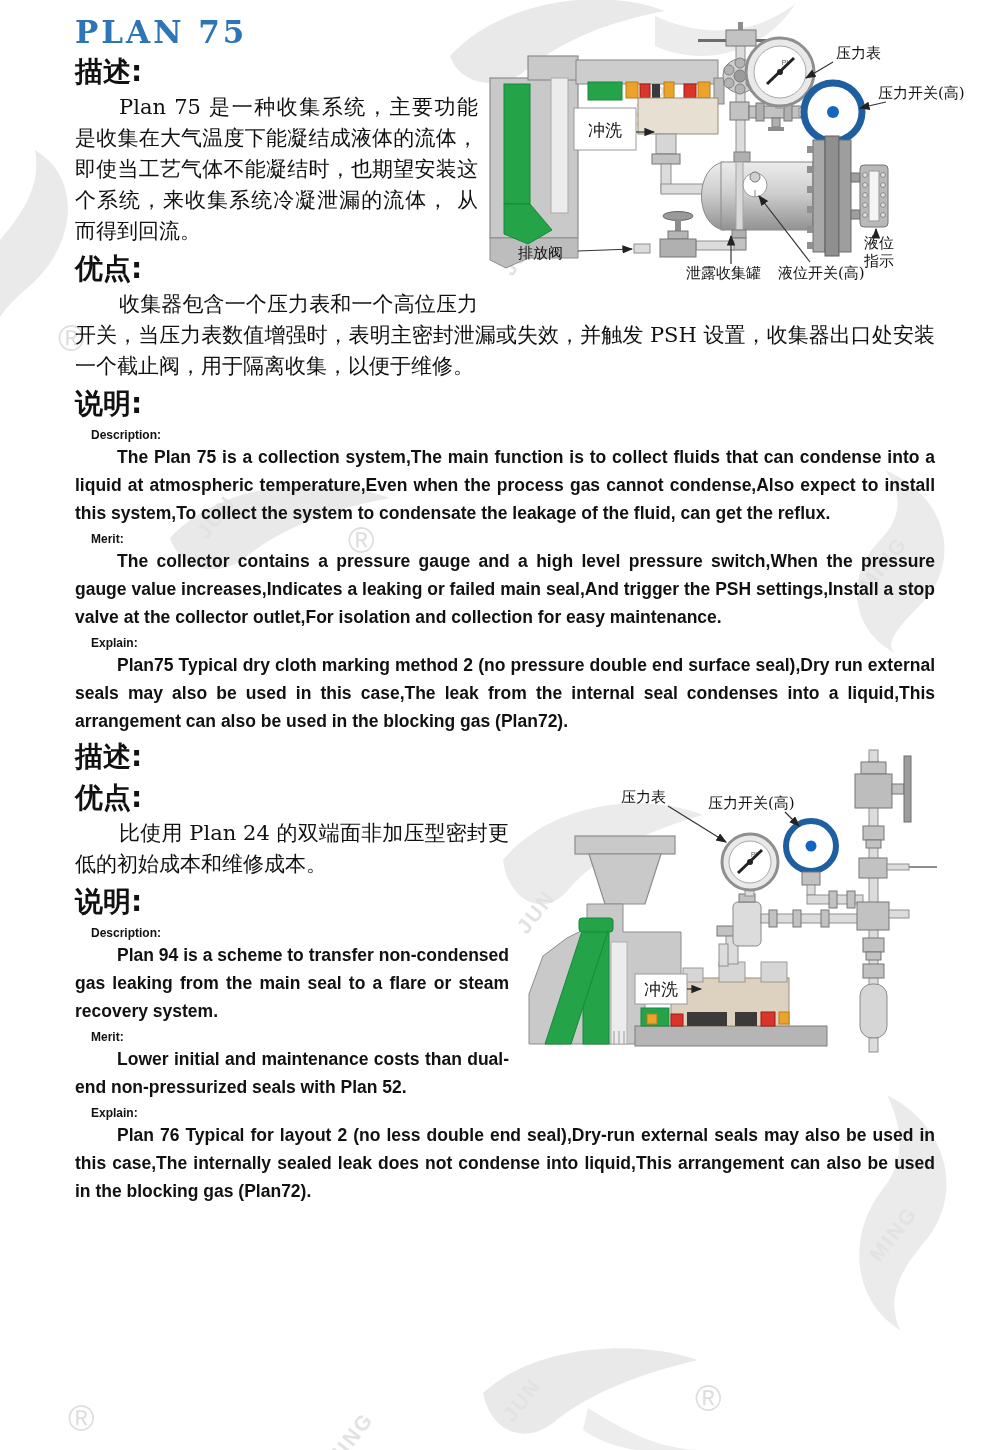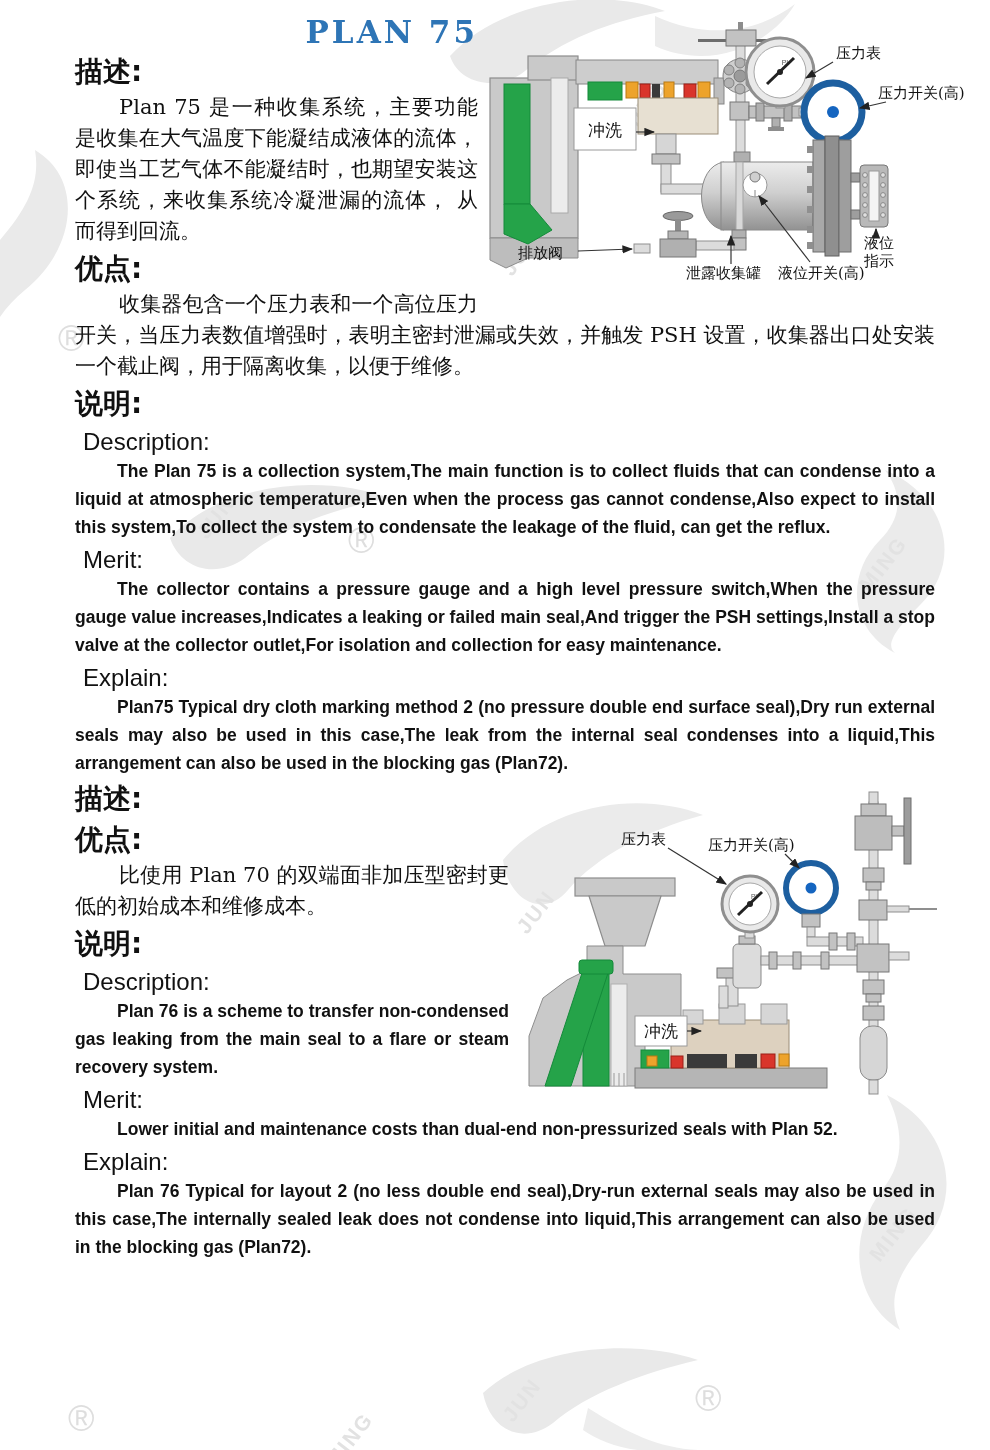--- a/index.html
+++ b/index.html
@@ -7,25 +7,25 @@
         font-family:"Liberation Sans",sans-serif;}
   
   .wm-layer{position:absolute;inset:0;z-index:0;}
   .wm-text{position:absolute;color:#e2e2e2;font-weight:bold;font-size:21px;letter-spacing:2px;
            transform:rotate(-52deg);font-family:"Liberation Sans",sans-serif;}
   .wm-reg{position:absolute;color:#dedede;font-size:36px;font-weight:normal;transform:none;}
   .wm-svg{position:absolute;}
   
   .content{position:absolute;left:75px;top:14px;width:860px;z-index:1;}
   .plan-title{margin:0 0 2px 0;font-family:"DejaVu Serif","Liberation Serif",serif;font-weight:700;
-              font-size:31px;color:#2e75b6;letter-spacing:3px;text-align:right;}
+              font-size:31px;color:#2e75b6;letter-spacing:3px;}
   .h-cn{margin:3px 0 1px 0;font-size:28px;font-weight:700;font-family:"DejaVu Sans","Liberation Sans",sans-serif;}
   .p-cn{margin:1px 0;font-size:21px;line-height:31px;text-indent:2.1em;text-align:justify;
         font-family:"DejaVu Serif","Liberation Serif",serif;}
-  .h-en{margin:5px 0 1px 8px;font-size:24px;font-weight:400;}
+  .h-en{margin:5px 0 1px 16px;font-size:12px;font-weight:700;}
   .p-en{margin:0 0;font-size:17.5px;line-height:28px;text-indent:2.4em;text-align:justify;font-weight:bold;}
   .diagram{float:right;position:relative;}
   .diagram-75{width:520px;height:268px;margin:6px -73px 6px 10px;}
   .diagram-76{width:485px;height:320px;margin:8px -73px 6px 14px;}
   .dlabel{font-size:15px;fill:#111;font-family:"DejaVu Serif","Liberation Serif",serif;}
   .dlabel-box{font-size:17px;fill:#111;font-family:"DejaVu Serif","Liberation Serif",serif;}
   .leader{stroke:#333;stroke-width:1.2;fill:none;}
   .pipe{fill:#dcdcdc;stroke:#8f8f8f;stroke-width:1;}
   .fit{fill:#c2c2c2;stroke:#777;stroke-width:1;}
   .metal{fill:#c9c9c9;stroke:#8d8d8d;stroke-width:1.2;}
@@ -343,24 +343,24 @@
 
           <text class="dlabel" x="98" y="56">压力表</text>
           <line x1="145" y1="60" x2="203" y2="96" class="leader" marker-end="url(#ar2)"></line>
           <text class="dlabel" x="185" y="62">压力开关(高)</text>
           <line x1="262" y1="66" x2="276" y2="80" class="leader" marker-end="url(#ar2)"></line>
         </svg>
       </div>
 
       <h2 class="h-cn">描述:</h2>
       <h2 class="h-cn">优点:</h2>
-      <p class="p-cn">比使用 Plan 70 的双端面非加压型密封更低的初始成本和维修成本。</p>
+      <p class="p-cn">比使用 Plan 24 的双端面非加压型密封更低的初始成本和维修成本。</p>
       <h2 class="h-cn">说明:</h2>
       <h2 class="h-en">Description:</h2>
-      <p class="p-en">Plan 76 is a scheme to transfer non-condensed gas leaking from the main seal to a flare or steam recovery system.</p>
+      <p class="p-en">Plan 94 is a scheme to transfer non-condensed gas leaking from the main seal to a flare or steam recovery system.</p>
       <h2 class="h-en">Merit:</h2>
       <p class="p-en">Lower initial and maintenance costs than dual-end non-pressurized seals with Plan 52.</p>
       <h2 class="h-en">Explain:</h2>
       <p class="p-en">Plan 76 Typical for layout 2 (no less double end seal),Dry-run external seals may also be used in this case,The internally sealed leak does not condense into liquid,This arrangement can also be used in the blocking gas (Plan72).</p>
     </section>
 
   </div>
 </div>
 
 </body></html>

